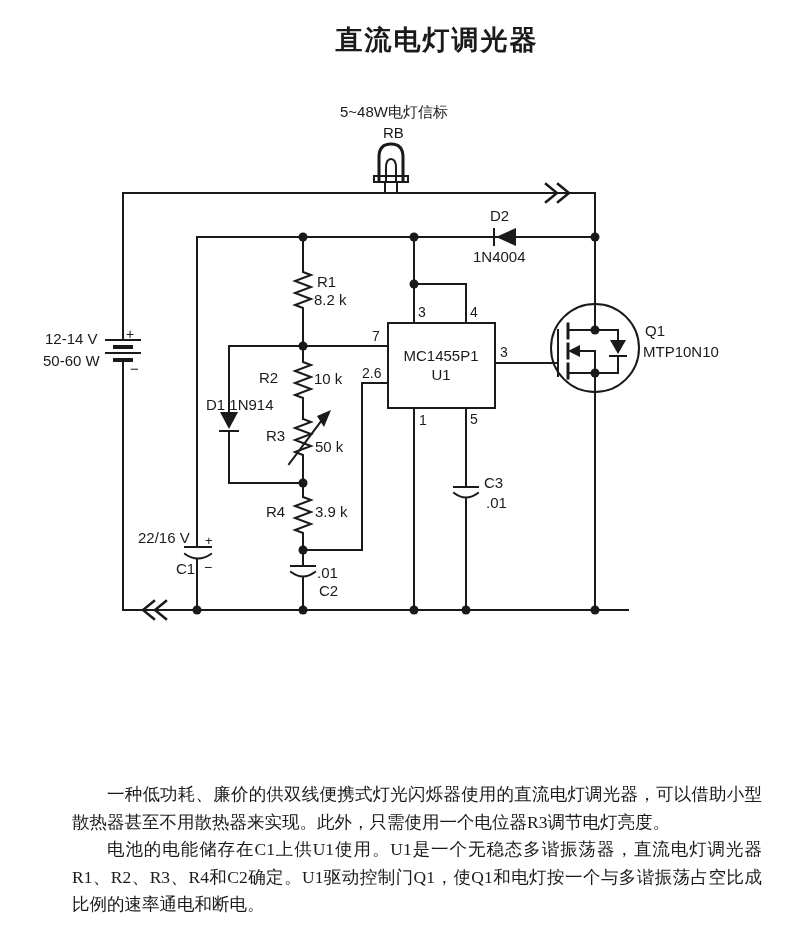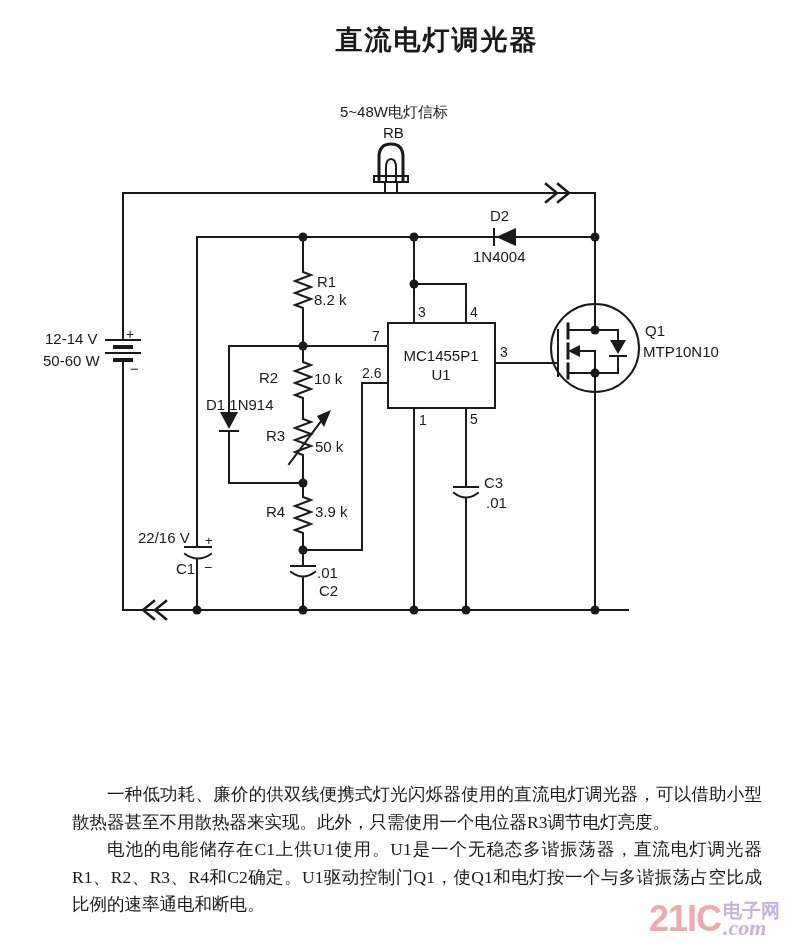--- a/index.html
+++ b/index.html
@@ -173,21 +173,14 @@
     <text x="500" y="357" font-size="14">3</text>
     <text x="645" y="336" font-size="15">Q1</text>
     <text x="643" y="357" font-size="15">MTP10N10</text>
   </svg>
 
   <div class="desc">
     <p>一种低功耗、廉价的供双线便携式灯光闪烁器使用的直流电灯调光器，可以借助小型散热器甚至不用散热器来实现。此外，只需使用一个电位器R3调节电灯亮度。</p>
     <p>电池的电能储存在C1上供U1使用。U1是一个无稳态多谐振荡器，直流电灯调光器 R1、R2、R3、R4和C2确定。U1驱动控制门Q1，使Q1和电灯按一个与多谐振荡占空比成比例的速率通电和断电。</p>
   </div>
 
-  <div class="watermark">
-    <span class="wm-brand">21IC</span>
-    <span class="wm-col">
-      <span class="wm-site">电子网</span>
-      <span class="wm-domain">.com</span>
-    </span>
-  </div>
 
 </div>
 
 </body></html>

